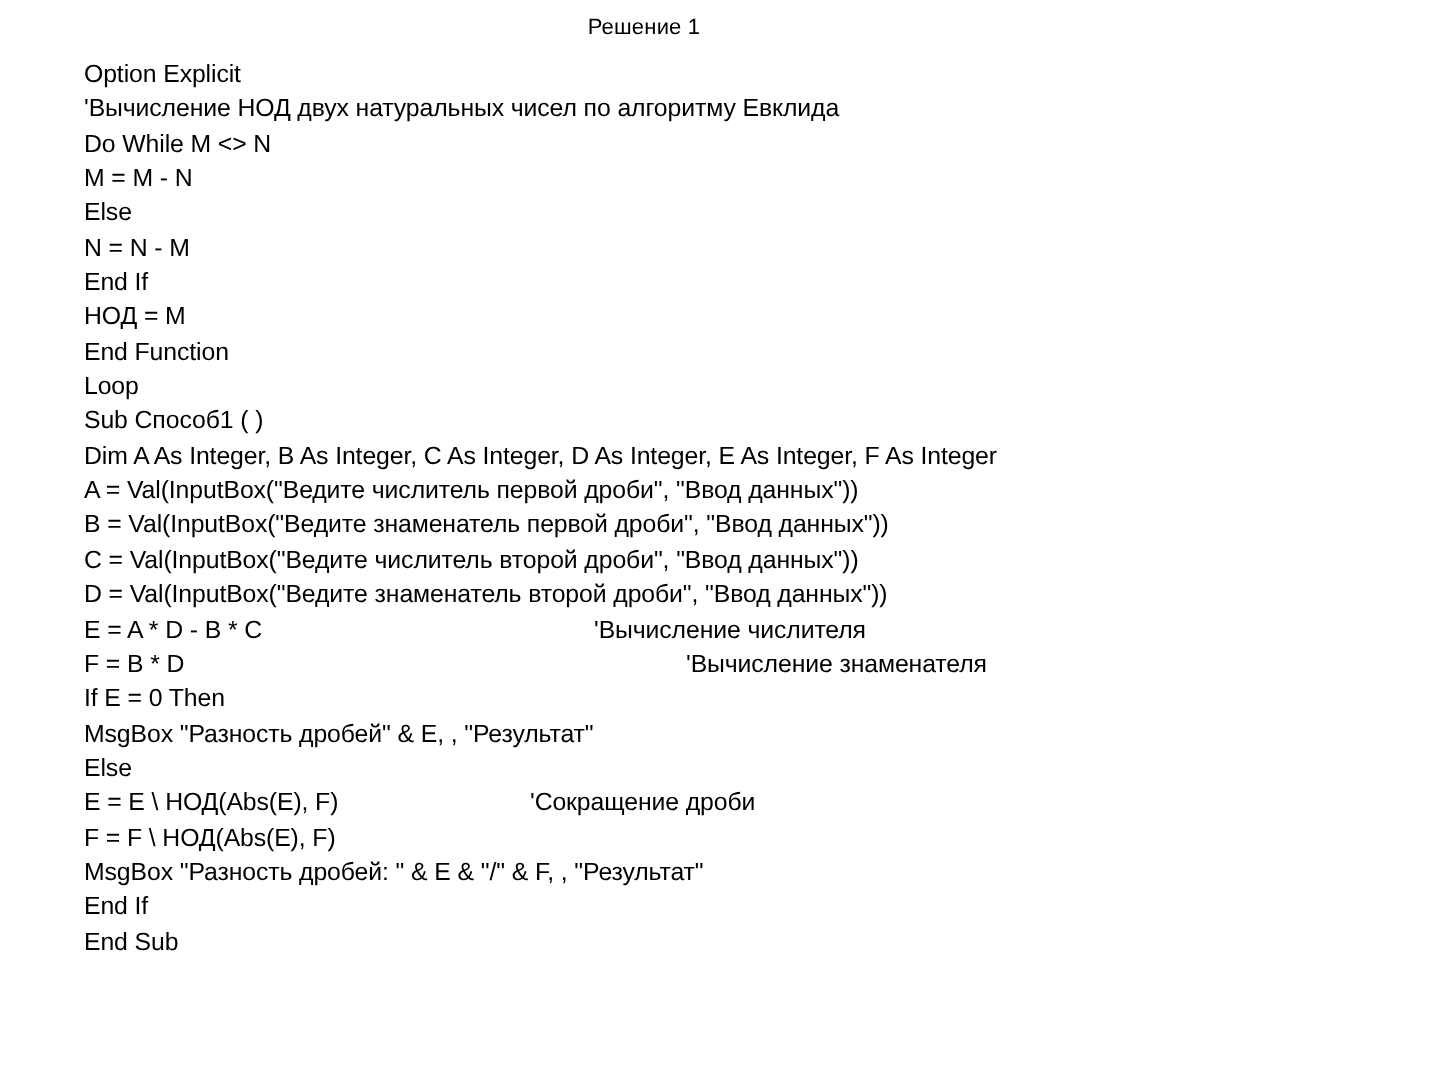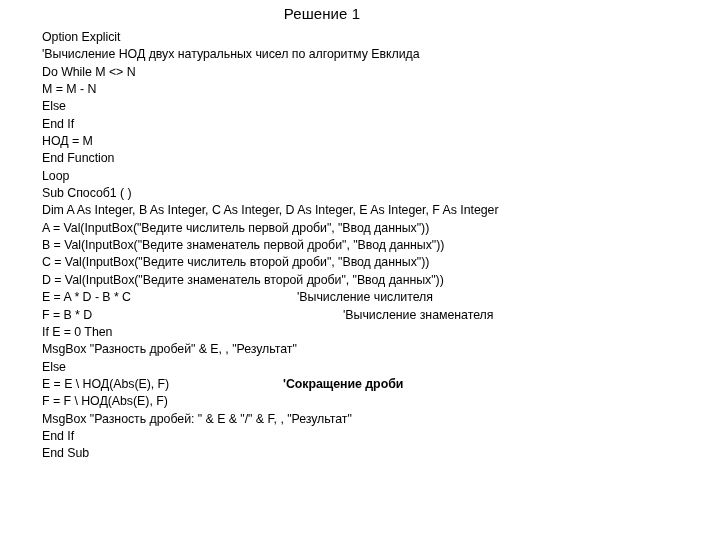--- a/index.html
+++ b/index.html
@@ -20,21 +20,21 @@
     width: 720px;
     height: 540px;
     background: #ffffff;
   }
   .slide-title {
     position: absolute;
     left: 0;
     top: 5px;
     width: 644px;
     text-align: center;
-    font-size: 15px;
+    font-size: 11px;
     line-height: 18px;
     letter-spacing: 0.1px;
     color: #000000;
     white-space: nowrap;
   }
   .code-block {
     position: absolute;
     left: 42px;
     top: 29px;
     width: 660px;
@@ -66,35 +66,36 @@
 <div class="slide">
 
   <div class="slide-title">Решение 1</div>
 
   <div class="code-block">
       <div class="code-line"><span class="code-text">Option Explicit</span></div>
       <div class="code-line"><span class="code-text">'Вычисление НОД двух натуральных чисел по алгоритму Евклида</span></div>
       <div class="code-line"><span class="code-text">Do While M &lt;&gt; N</span></div>
       <div class="code-line"><span class="code-text">M = M - N</span></div>
       <div class="code-line"><span class="code-text">Else</span></div>
+      <div class="code-line"><span class="code-text">N = N - M</span></div>
       <div class="code-line"><span class="code-text">End If</span></div>
       <div class="code-line"><span class="code-text">НОД = M</span></div>
       <div class="code-line"><span class="code-text">End Function</span></div>
       <div class="code-line"><span class="code-text">Loop</span></div>
       <div class="code-line"><span class="code-text">Sub Способ1 ( )</span></div>
       <div class="code-line"><span class="code-text">Dim A As Integer, B As Integer, C As Integer, D As Integer, E As Integer, F As Integer</span></div>
       <div class="code-line"><span class="code-text">A = Val(InputBox("Ведите числитель первой дроби", "Ввод данных"))</span></div>
       <div class="code-line"><span class="code-text">B = Val(InputBox("Ведите знаменатель первой дроби", "Ввод данных"))</span></div>
       <div class="code-line"><span class="code-text">C = Val(InputBox("Ведите числитель второй дроби", "Ввод данных"))</span></div>
       <div class="code-line"><span class="code-text">D = Val(InputBox("Ведите знаменатель второй дроби", "Ввод данных"))</span></div>
       <div class="code-line"><span class="code-text">E = A * D - B * C</span><span class="inline-comment" style="left: 255px;">'Вычисление числителя</span></div>
       <div class="code-line"><span class="code-text">F = B * D</span><span class="inline-comment" style="left: 301px;">'Вычисление знаменателя</span></div>
       <div class="code-line"><span class="code-text">If E = 0 Then</span></div>
       <div class="code-line"><span class="code-text">MsgBox "Разность дробей" &amp; E, , "Результат"</span></div>
       <div class="code-line"><span class="code-text">Else</span></div>
-      <div class="code-line"><span class="code-text">E = E \ НОД(Abs(E), F)</span><span class="inline-comment" style="left: 241px; font-weight: bold;">'Сокращение дроби</span></div>
+      <div class="code-line"><span class="code-text">E = E \ НОД(Abs(E), F)</span><span class="inline-comment" style="left: 223px;">'Сокращение дроби</span></div>
       <div class="code-line"><span class="code-text">F = F \ НОД(Abs(E), F)</span></div>
       <div class="code-line"><span class="code-text">MsgBox "Разность дробей: " &amp; E &amp; "/" &amp; F, , "Результат"</span></div>
       <div class="code-line"><span class="code-text">End If</span></div>
       <div class="code-line"><span class="code-text">End Sub</span></div>
     </div>
 
 </div>
 
 </body></html>

